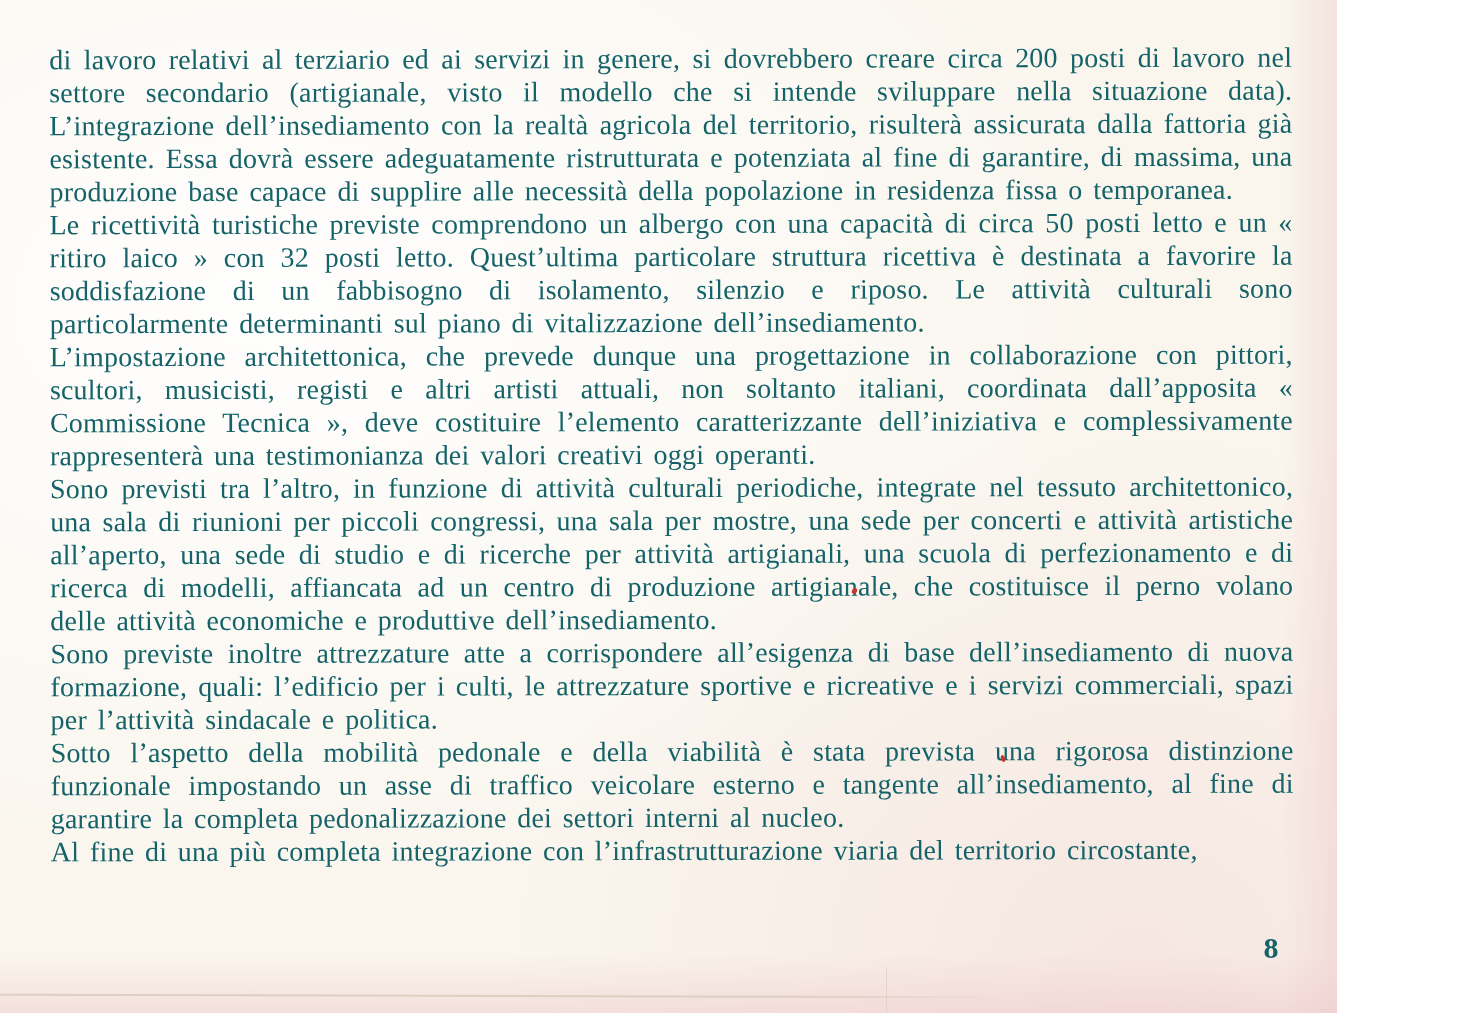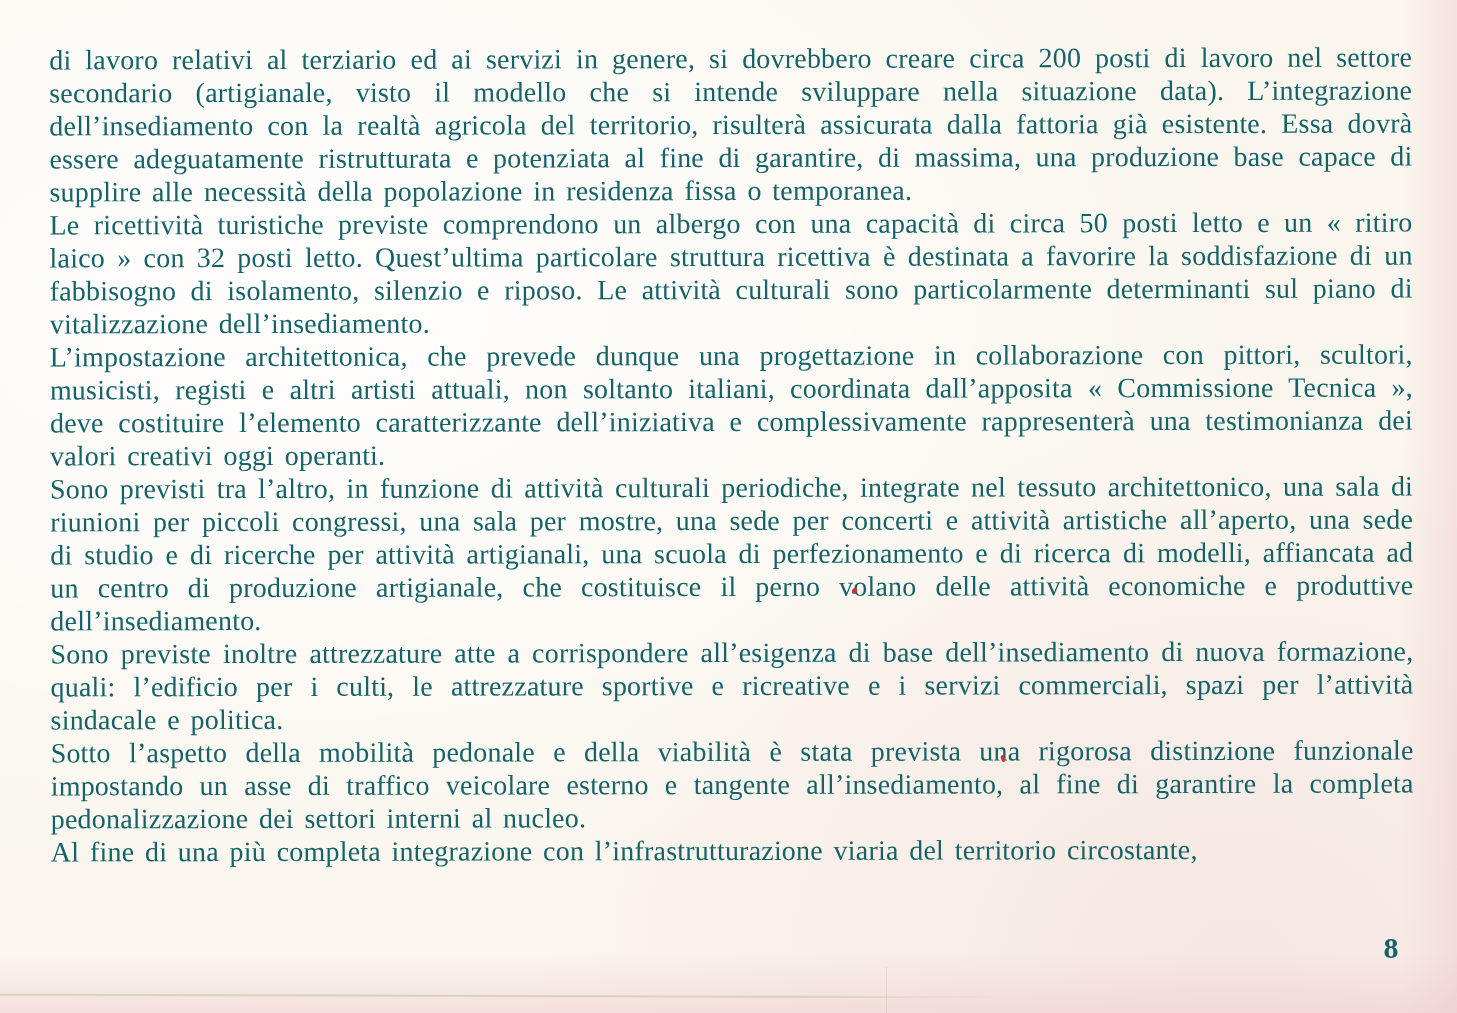--- a/index.html
+++ b/index.html
@@ -9,27 +9,28 @@
     --fold-line:#d2cab9;
   }
   html,body{
     margin:0;padding:0;
     width:1457px;height:1013px;
     overflow:hidden;
     font-family:"Liberation Serif", serif;
   }
   .scan{
     position:relative;
-    width:1457px;height:1013px;
+    width:1309px;height:1013px;
     background:
       linear-gradient(to left,  rgba(238,201,203,.45), rgba(238,201,203,0) 55px),
       linear-gradient(to top,   rgba(238,201,203,.50), rgba(238,201,203,0) 60px),
       radial-gradient(ellipse at 85% 95%, rgba(238,201,203,.35), rgba(238,201,203,0) 40%),
       radial-gradient(ellipse at 20% 30%, rgba(255,255,255,.9), rgba(255,255,255,0) 60%),
       var(--paper);
+    padding-left: 28px;
   }
   .text-block{
     position:absolute;
     left:50px; right:44px; top:42px;
     color:var(--ink);
     font-size:28px;
     line-height:33px;
     text-align:justify;
     word-spacing:3.5px;
     letter-spacing:.2px;

